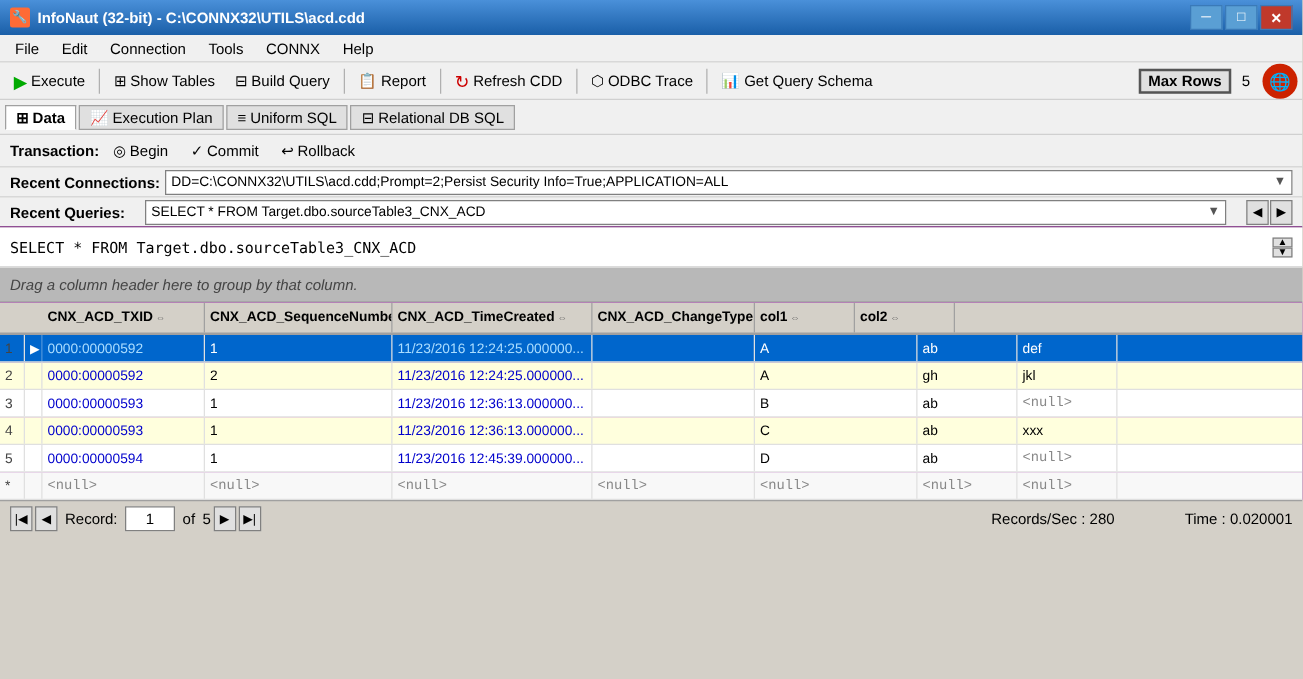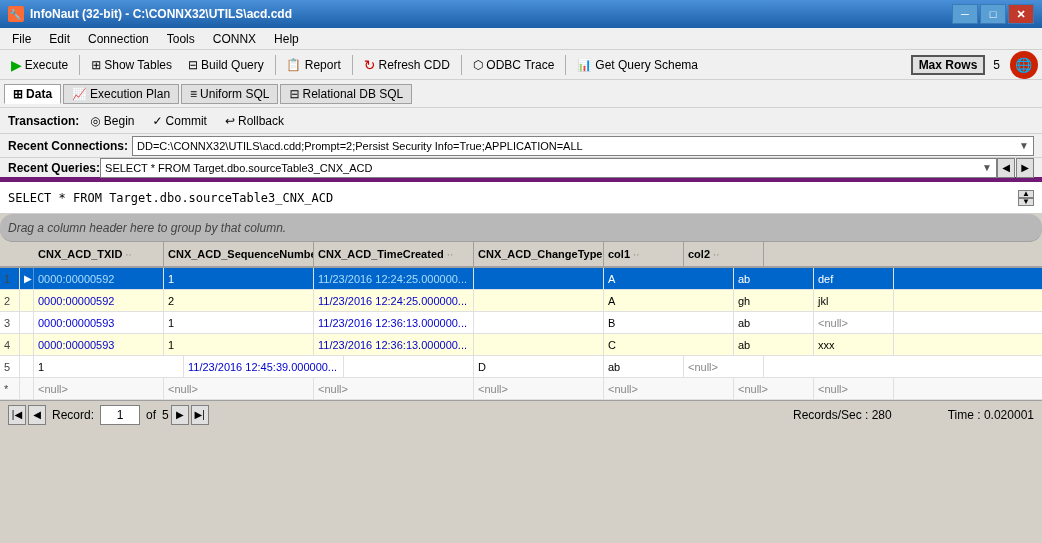--- a/index.html
+++ b/index.html
@@ -145,22 +145,22 @@
       cursor: pointer;
       display: flex; align-items: center; justify-content: center;
       font-size: 10px;
     }
     .query-row {
       background: #f0f0f0;
       height: 24px;
       display: flex;
       align-items: center;
       padding: 0 8px;
-      border-bottom: 5px solid #701a75;
-      gap: 0;
+      border-bottom: 1px solid #701a75;
+      gap: 16px;
       font-size: 12px;
     }
     .sql-editor {
       background: white;
       height: 32px;
       display: flex;
       align-items: center;
       padding: 4px 8px;
       border-bottom: 1px solid #d0d0d0;
       position: relative;
@@ -179,21 +179,20 @@
     .group-header {
       background: #b8b8b8;
       height: 28px;
       display: flex;
       align-items: center;
       padding: 0 8px;
       border-bottom: 1px solid #a0a0a0;
       font-size: 12px;
       color: #444;
       font-style: italic;
-      border-radius: 13px;
     }
     .data-grid {
       background: #a21caf;
       flex: 1;
       overflow: hidden;
     }
     .grid-header {
       display: flex;
       background: #d4d0c8;
       border-bottom: 2px solid #a0a0a0;
@@ -241,21 +240,21 @@
     .cell {
       padding: 0 4px;
       border-right: 1px solid #e0e0e0;
       height: 100%;
       display: flex;
       align-items: center;
       white-space: nowrap;
       overflow: hidden;
     }
     .cell.blue { color: #0000cc; }
-    .cell.null-val { color: #888; }
+    .cell.null-val { color: #888; font-family: Liberation Mono, monospace; }
     .status-bar {
       background: #d4d0c8;
       height: 28px;
       display: flex;
       align-items: center;
       padding: 0 8px;
       border-top: 1px solid #a0a0a0;
       gap: 8px;
       font-size: 12px;
     }
@@ -492,20 +491,21 @@
     <div class="cell blue" style="width:160px;">11/23/2016  12:36:13.000000...</div>
     <div class="cell" style="width:130px;"></div>
     <div class="cell" style="width:130px;">C</div>
     <div class="cell" style="width:80px;">ab</div>
     <div class="cell" style="width:80px;">xxx</div>
   </div>
 
   <div class="grid-row" style="background:white;">
     <div class="row-num cell">5</div>
     <div class="row-arrow cell" style="width:14px;"></div>
+    <div class="cell blue" style="width:130px;">0000:00000594</div>
     <div class="cell" style="width:150px;">1</div>
     <div class="cell blue" style="width:160px;">11/23/2016  12:45:39.000000...</div>
     <div class="cell" style="width:130px;"></div>
     <div class="cell" style="width:130px;">D</div>
     <div class="cell" style="width:80px;">ab</div>
     <div class="cell null-val" style="width:80px;">&lt;null&gt;</div>
   </div>
 
   <div class="grid-row null-row">
     <div class="row-num cell">*</div>

